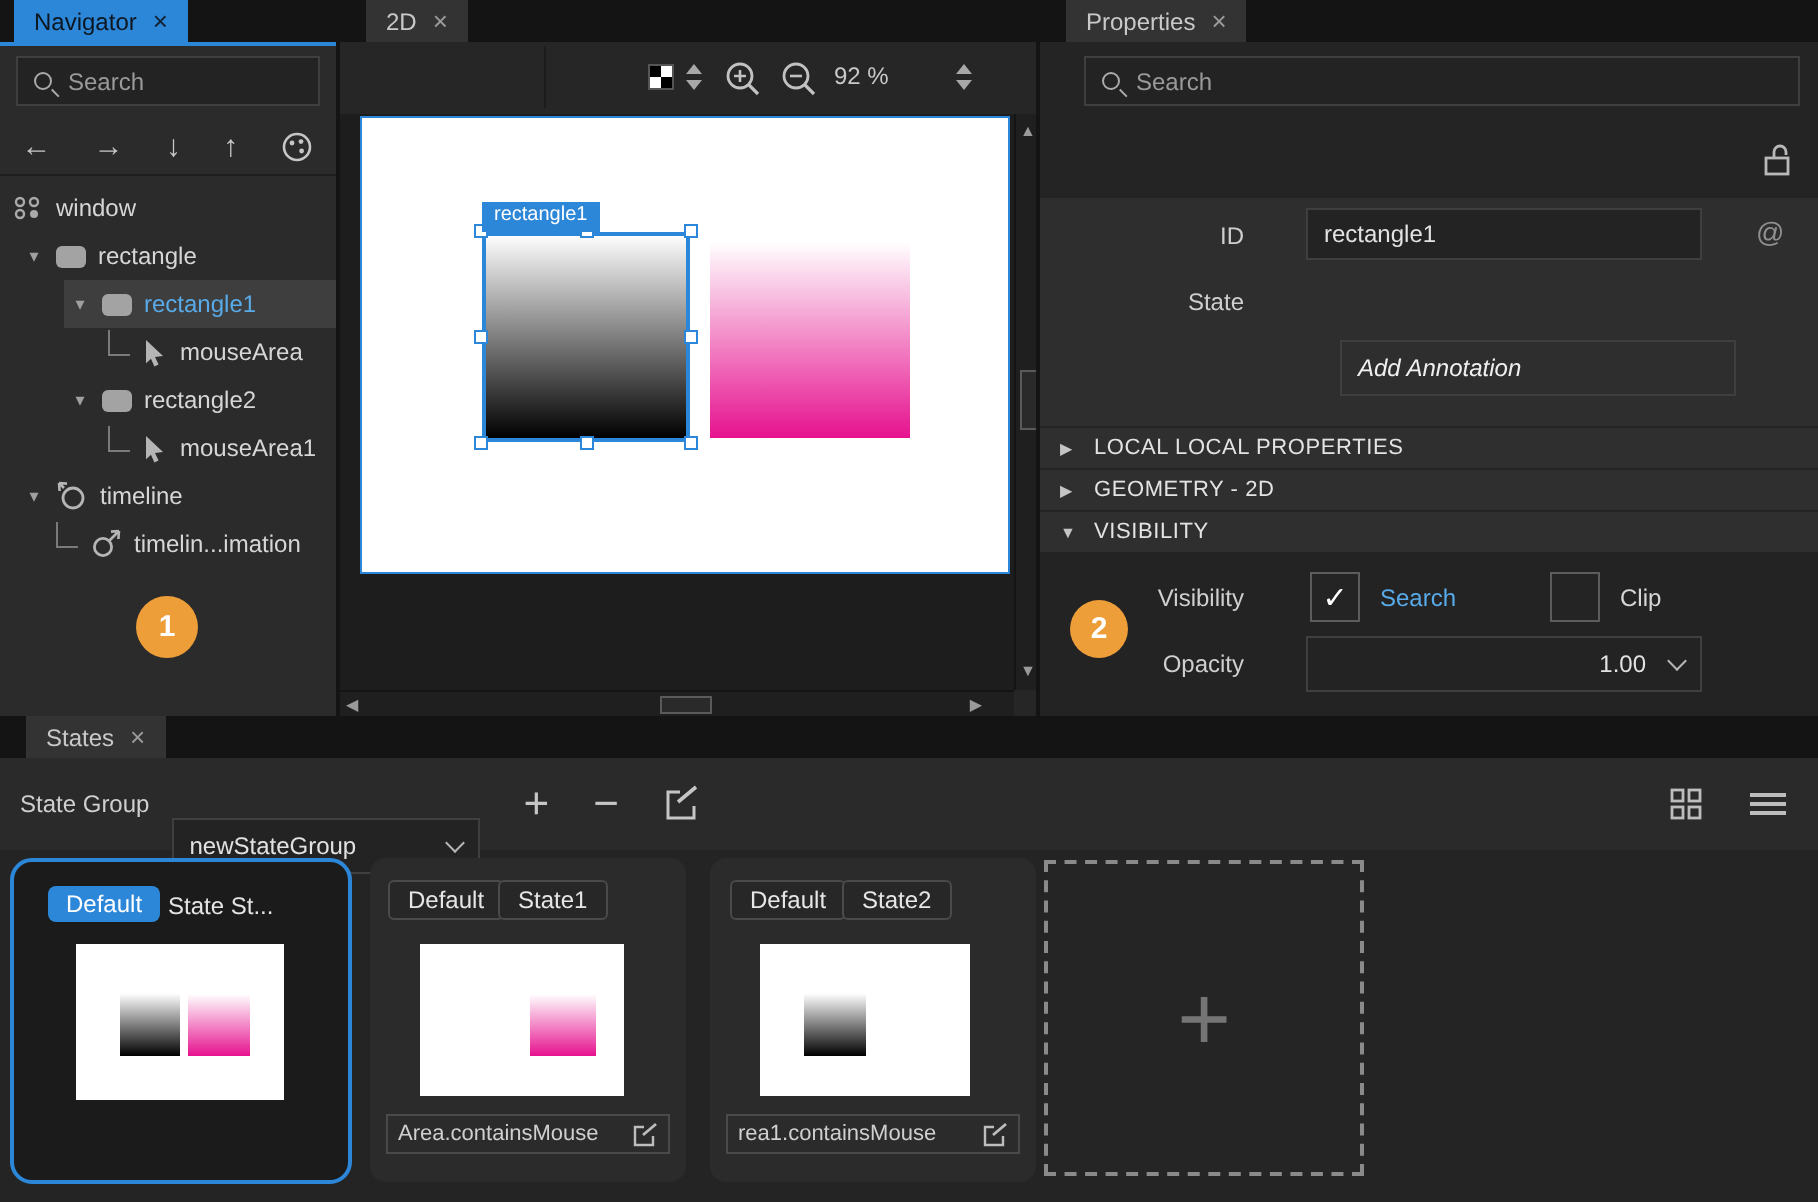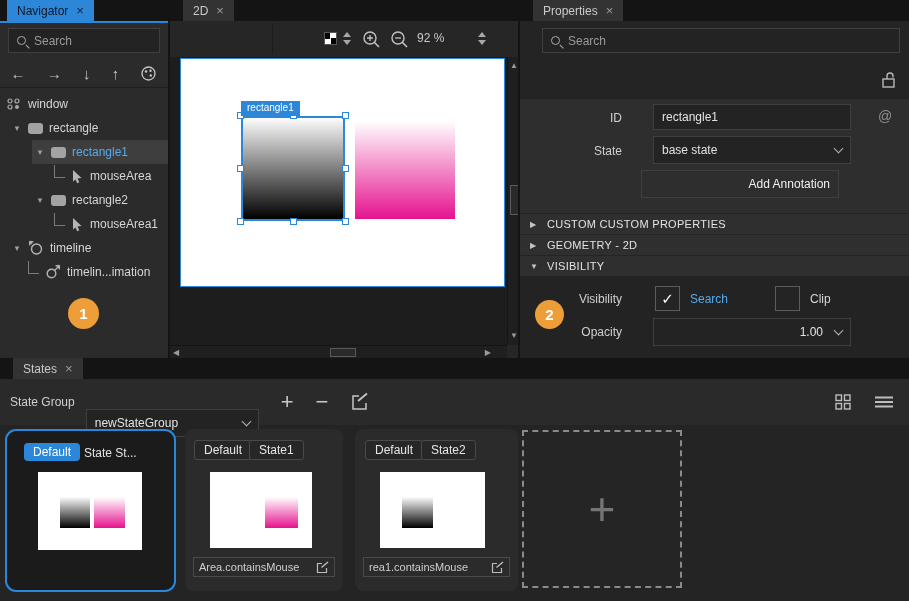--- a/index.html
+++ b/index.html
@@ -259,34 +259,30 @@
   </span>
 
   <div class="abs" style="left:0;top:99px;width:391px;height:114px;background:#2e2e2e;">
     <span class="prop-label" style="left:0;top:12px;">ID</span>
     <div class="field abs" style="left:133px;top:5px;width:198px;height:26px;">
       <span>rectangle1</span>
     </div>
     <span class="abs" style="left:358px;top:9px;color:#8f8f8f;font-size:14px;">@</span>
 
     <span class="prop-label" style="left:0;top:45px;">State</span>
-    <div class="field abs" style="left:133px;top:37px;width:198px;height:28px;justify-content:space-between;">
-      <span>base state</span>
-      <span class="chev" style="margin-top:-3px;"></span>
-    </div>
-
-    <div class="field abs" style="left:121px;top:71px;width:198px;height:28px;justify-content:flex-end;background:#2e2e2e;">
+
+    <div class="field abs" style="left:150px;top:71px;width:198px;height:28px;justify-content:flex-start;background:#2e2e2e;font-style:italic;">
       <span style="color:#efefef;">Add Annotation</span>
     </div>
   </div>
 
   <div class="abs" style="left:0;top:213px;width:391px;">
     <div class="sec-row">
       <span class="sec-arrow">▶</span>
-      <span>CUSTOM CUSTOM PROPERTIES</span>
+      <span>LOCAL LOCAL PROPERTIES</span>
     </div>
     <div class="sec-row">
       <span class="sec-arrow">▶</span>
       <span>GEOMETRY - 2D</span>
     </div>
     <div class="sec-row">
       <span class="sec-arrow">▼</span>
       <span>VISIBILITY</span>
     </div>
   </div>
@@ -315,21 +311,21 @@
 <div class="abs" style="left:0;top:358px;width:909px;height:243px;background:#242424;">
   <div class="tabbar">
     <div class="tab gray" style="left:13px;">
       <span>States</span>
       <span class="close">×</span>
     </div>
   </div>
 
   <div class="abs" style="left:0;top:21px;width:909px;height:46px;background:#2a2a2a;display:flex;align-items:center;">
     <span style="margin-left:10px;color:#cfcfcf;">State Group</span>
-    <div class="field" style="margin-left:11px;width:173px;height:28px;justify-content:space-between;margin-top:41px;">
+    <div class="field" style="margin-left:11px;width:154px;height:28px;justify-content:space-between;margin-top:41px;">
       <span>newStateGroup</span>
       <span class="chev" style="margin-top:-3px;"></span>
     </div>
     <span style="margin-left:22px;font-size:22px;color:#c6c6c6;font-weight:300;">+</span>
     <span style="margin-left:22px;font-size:22px;color:#c6c6c6;font-weight:300;">−</span>
     <span style="margin-left:22px;">
       <svg width="20" height="20" viewBox="0 0 20 20">
           <path d="M16 11 v6 h-13 v-13 h6" fill="none" stroke="#c6c6c6" stroke-width="1.5"></path>
           <path d="M8 9 L17 1.5" stroke="#c6c6c6" stroke-width="1.8"></path>
         </svg>

